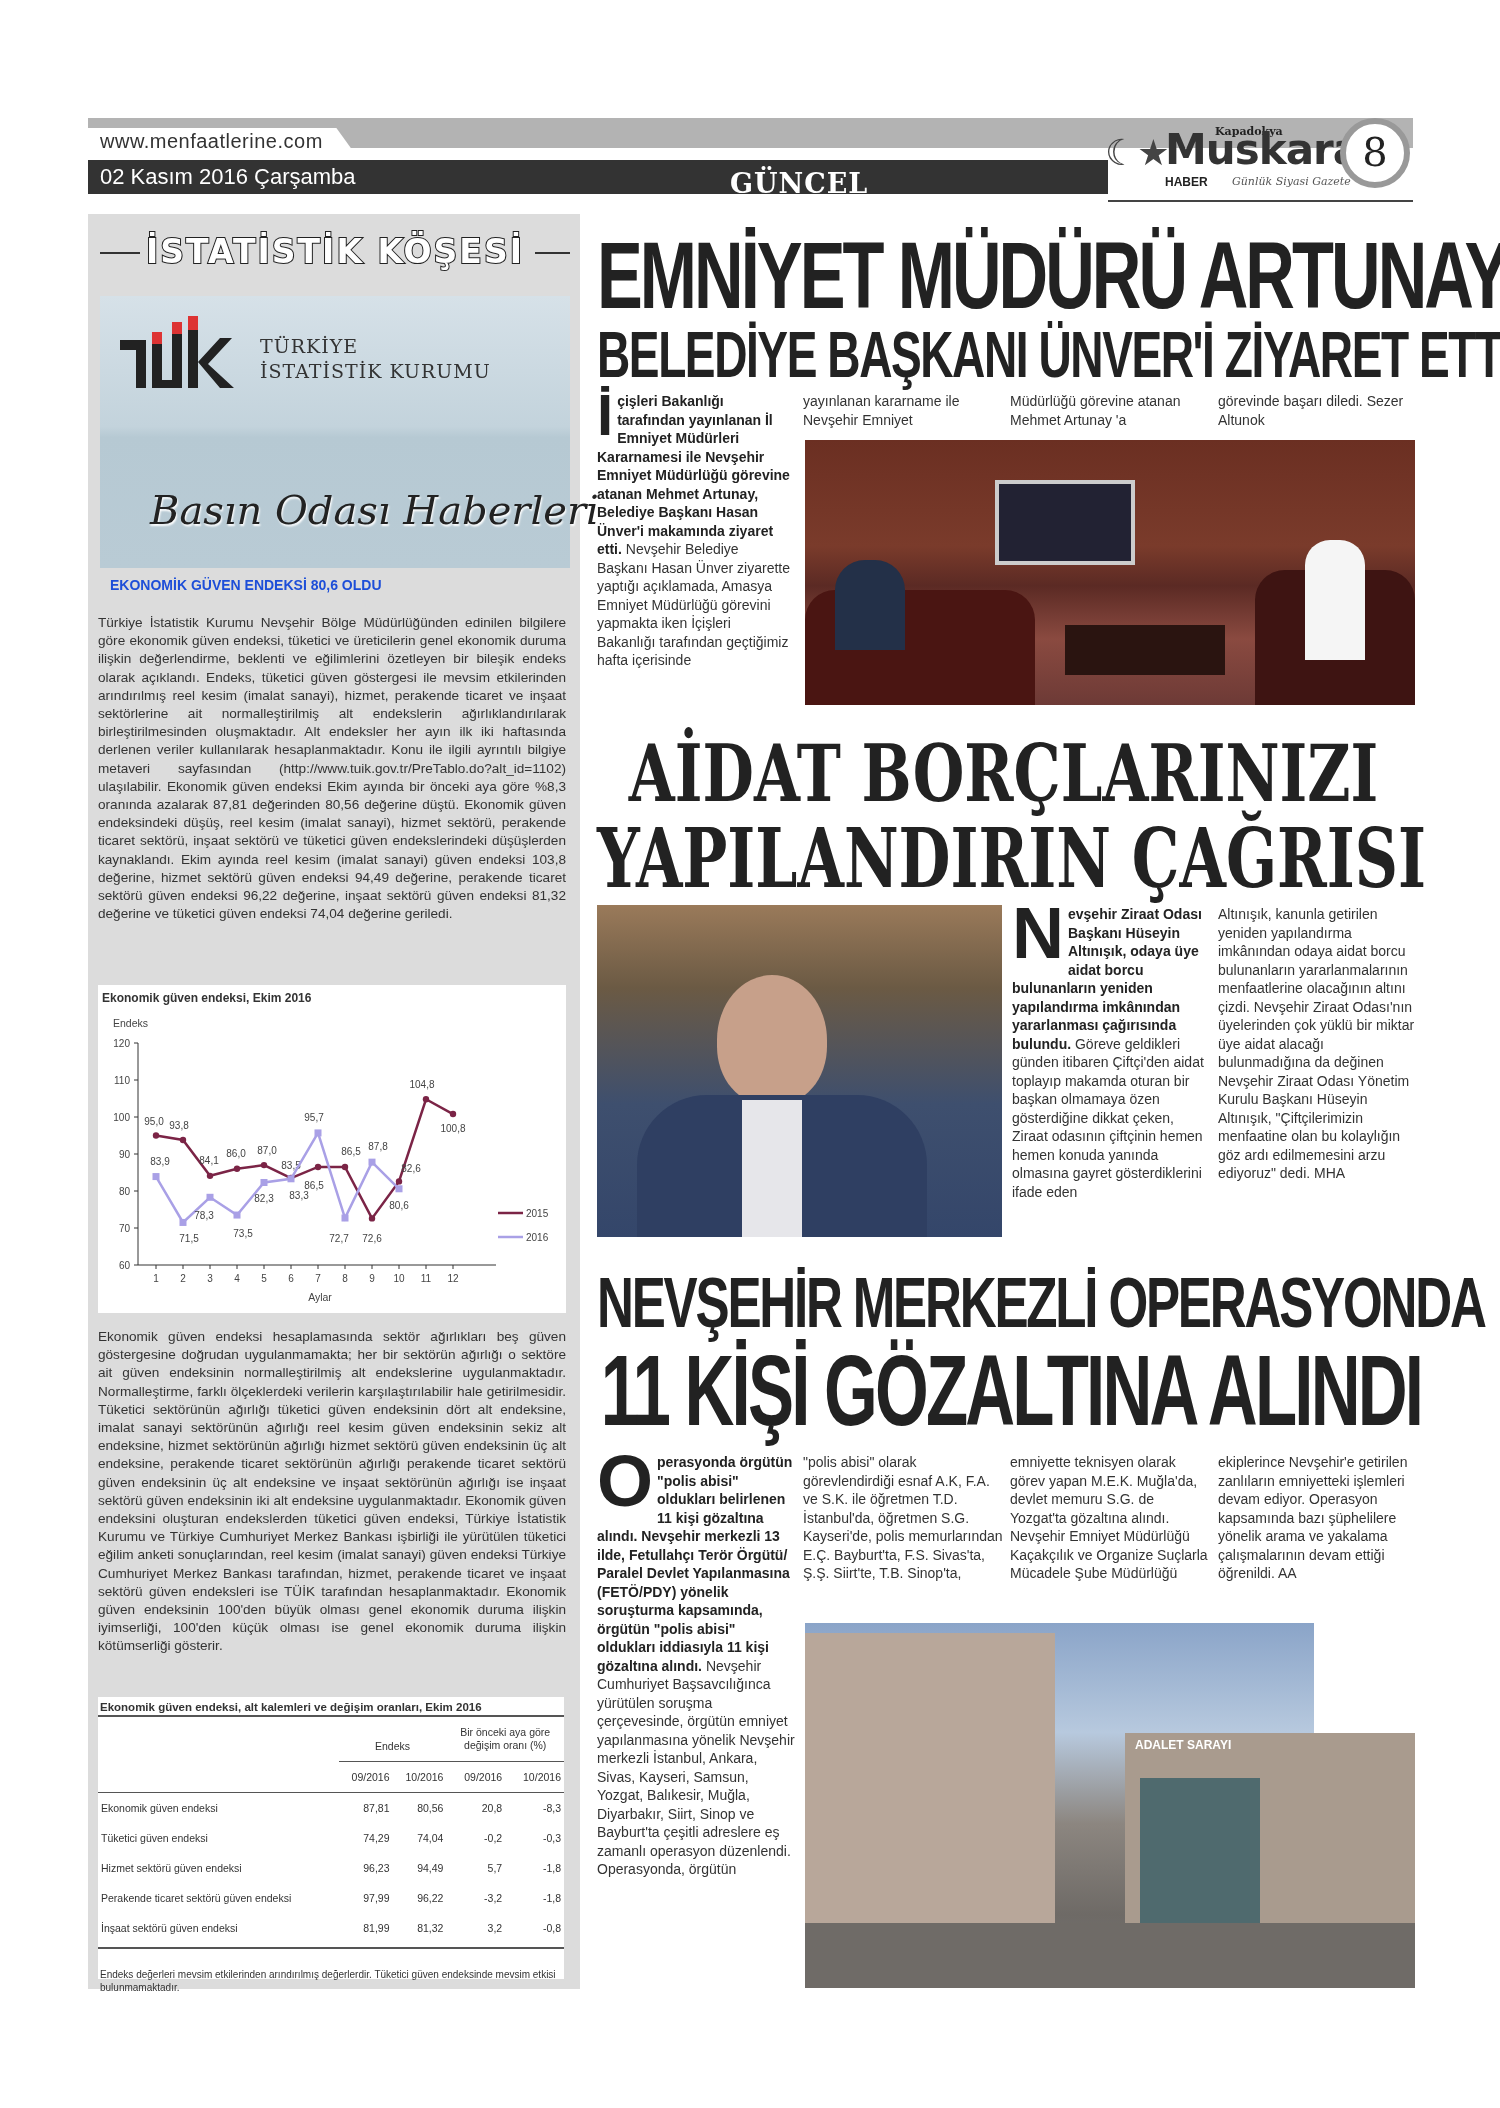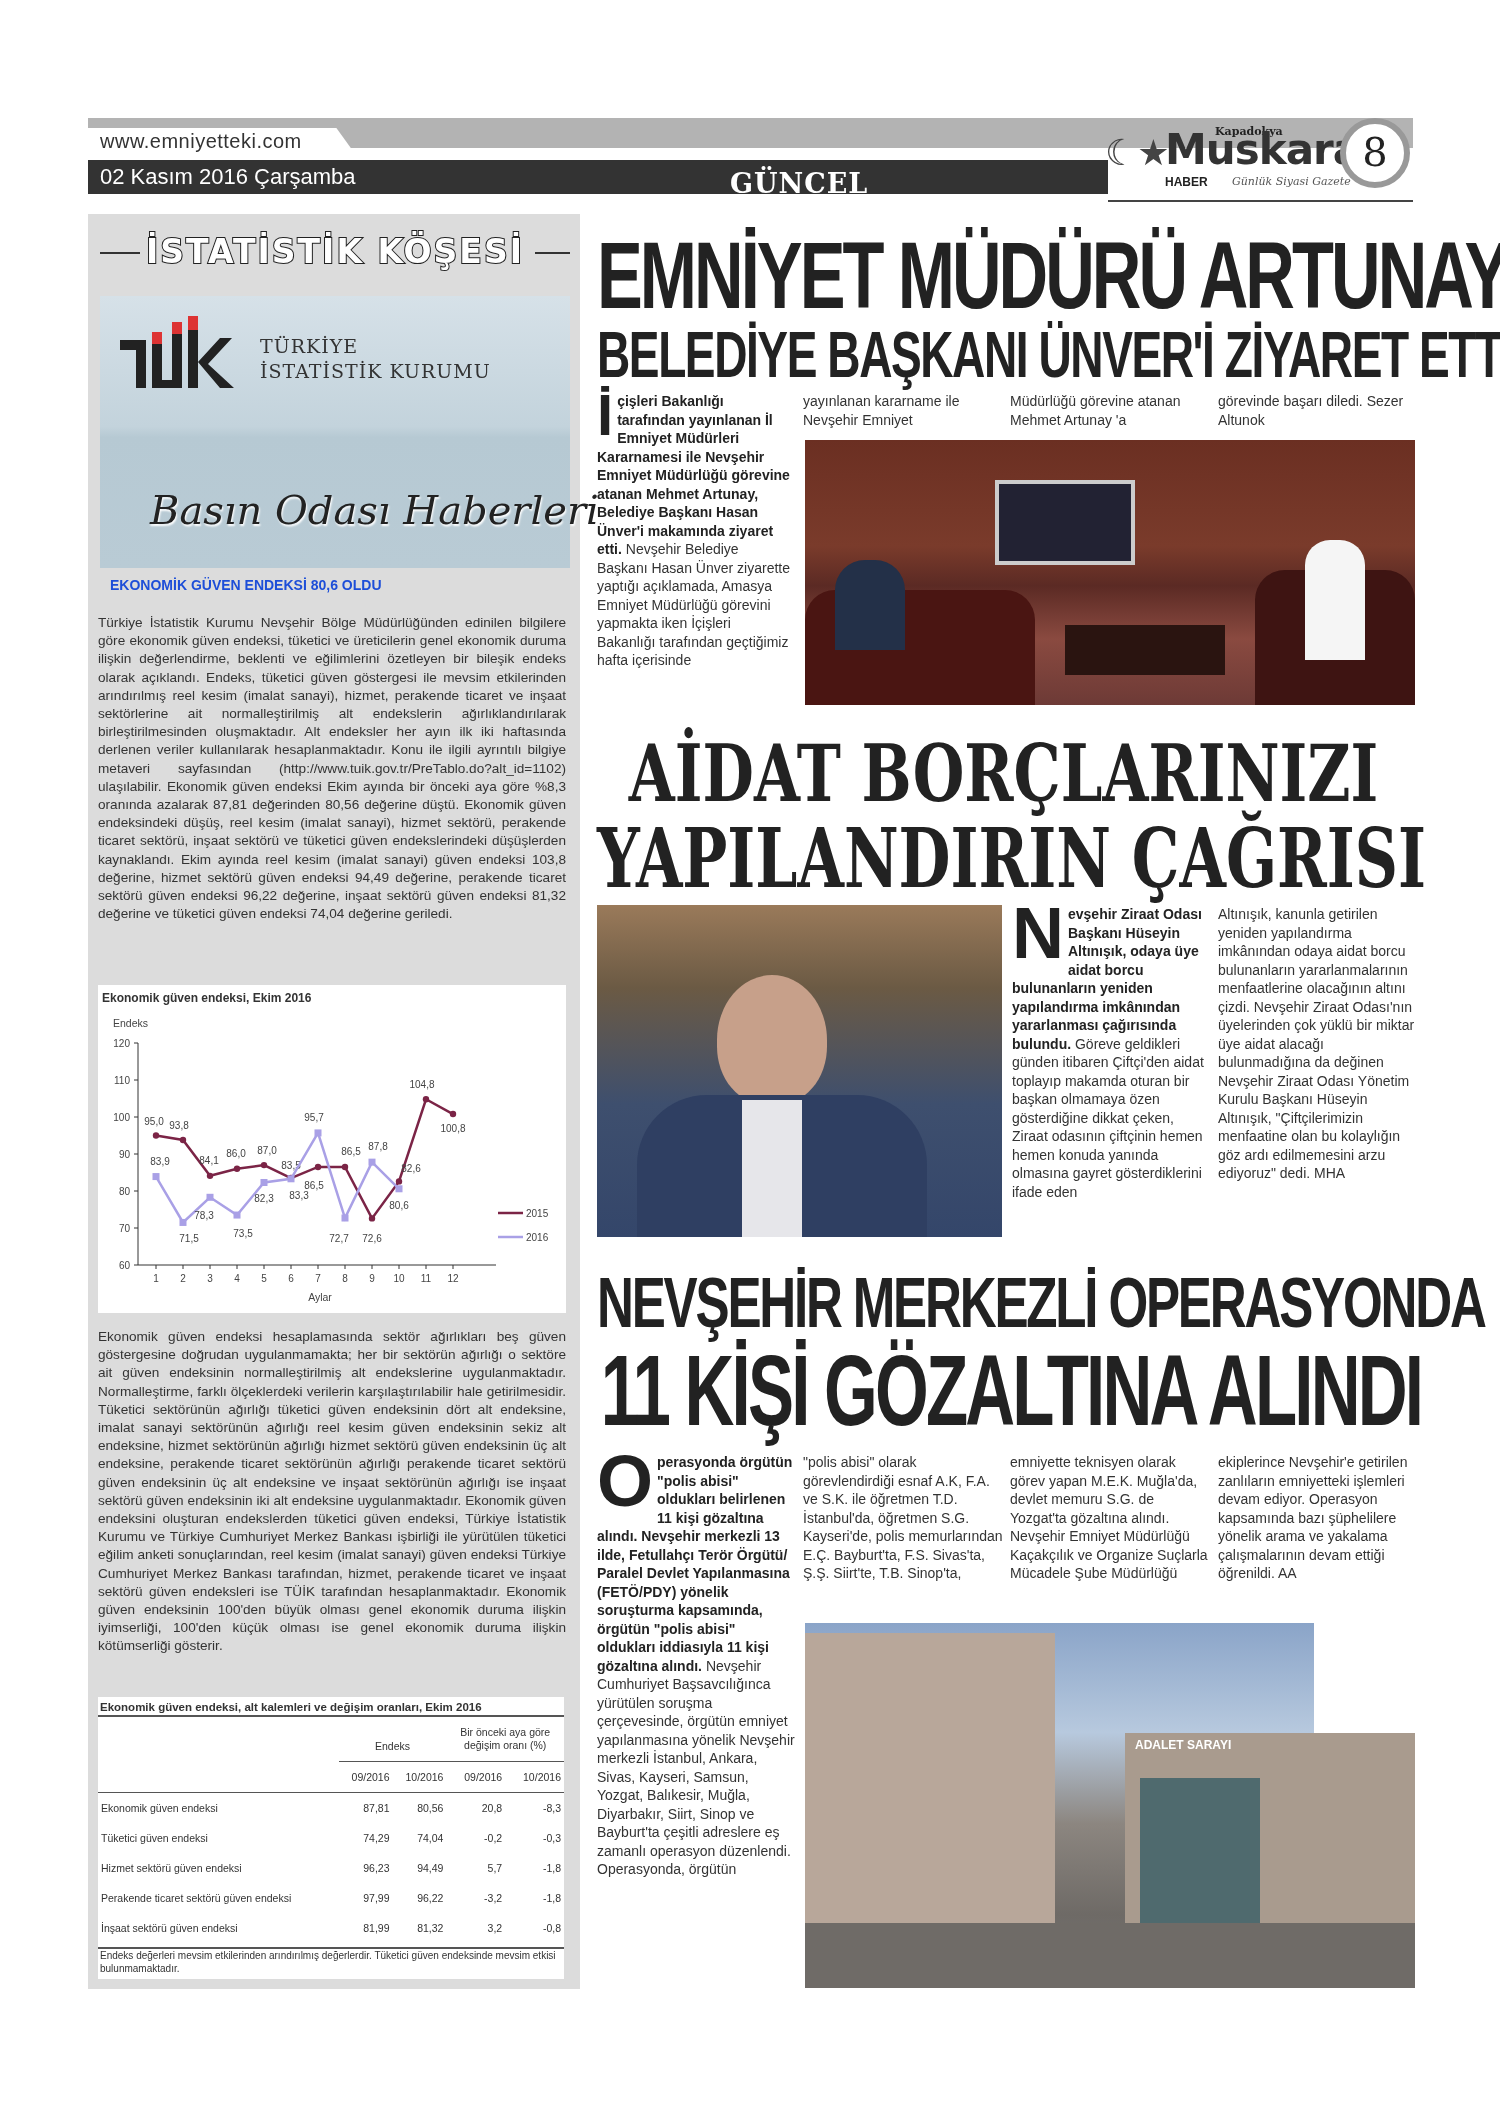--- a/index.html
+++ b/index.html
@@ -64,21 +64,21 @@
 
 table{border-collapse:collapse;width:100%}
 td,th{padding:9px 3px;text-align:right;font-weight:normal}
 td:first-child,th:first-child{text-align:left}
 </style>
 </head>
 <body>
 
 <div id="hdr-grey" class="abs"></div>
 <div id="hdr-white" class="abs"></div>
-<div id="hdr-url" class="abs">www.emniyetteki.com</div>
+<div id="hdr-url" class="abs">www.menfaatlerine.com</div>
 <div id="hdr-dark" class="abs"></div>
 <div id="hdr-date" class="abs">02 Kasım 2016 Çarşamba</div>
 <div id="hdr-section" class="abs">GÜNCEL</div>
 <div id="hdr-rule" class="abs"></div>
 <div id="logo-icon" class="abs">☾★</div>
 <div id="logo-small" class="abs">Kapadokya</div>
 <div id="logo-main" class="abs">Muskara</div>
 <div id="logo-haber" class="abs">HABER</div>
 <div id="logo-tag" class="abs">Günlük Siyasi Gazete</div>
 <div id="page-num" class="abs">8</div>
@@ -260,21 +260,21 @@
         </tr>
         <tr style="height: 29px;">
           <td>İnşaat sektörü güven endeksi</td>
           <td>81,99</td>
           <td>81,32</td>
           <td>3,2</td>
           <td>-0,8</td>
         </tr>
       </tbody>
   </table>
-  <div style="border-top:2px solid #555;margin-top:4px;padding:0 2px;font-size:10px;line-height:13px">Endeks değerleri mevsim etkilerinden arındırılmış değerlerdir. Tüketici güven endeksinde mevsim etkisi bulunmamaktadır.</div>
+  <div style="border-top:2px solid #555;margin-top:4px;padding:19px 2px;font-size:10px;line-height:13px">Endeks değerleri mevsim etkilerinden arındırılmış değerlerdir. Tüketici güven endeksinde mevsim etkisi bulunmamaktadır.</div>
 </div>
 
 <div id="h1a" class="abs hl">EMNİYET MÜDÜRÜ ARTUNAY,</div>
 <div id="h1b" class="abs hl">BELEDİYE BAŞKANI ÜNVER'İ ZİYARET ETTİ</div>
 <div id="a1c1" class="abs col">
   <span class="dropcap" style="font-size:58px">İ</span><b>çişleri Bakanlığı tarafından yayınlanan İl Emniyet Müdürleri Kararnamesi ile Nevşehir Emniyet Müdürlüğü görevine atanan Mehmet Artunay, Belediye Başkanı Hasan Ünver'i makamında ziyaret etti.</b>
   <span>Nevşehir Belediye Başkanı Hasan Ünver ziyarette yaptığı açıklamada, Amasya Emniyet Müdürlüğü görevini yapmakta iken İçişleri Bakanlığı tarafından geçtiğimiz hafta içerisinde</span>
 </div>
 <div id="a1c2" class="abs col">yayınlanan kararname ile Nevşehir Emniyet</div>
 <div id="a1c3" class="abs col">Müdürlüğü görevine atanan Mehmet Artunay 'a</div>

